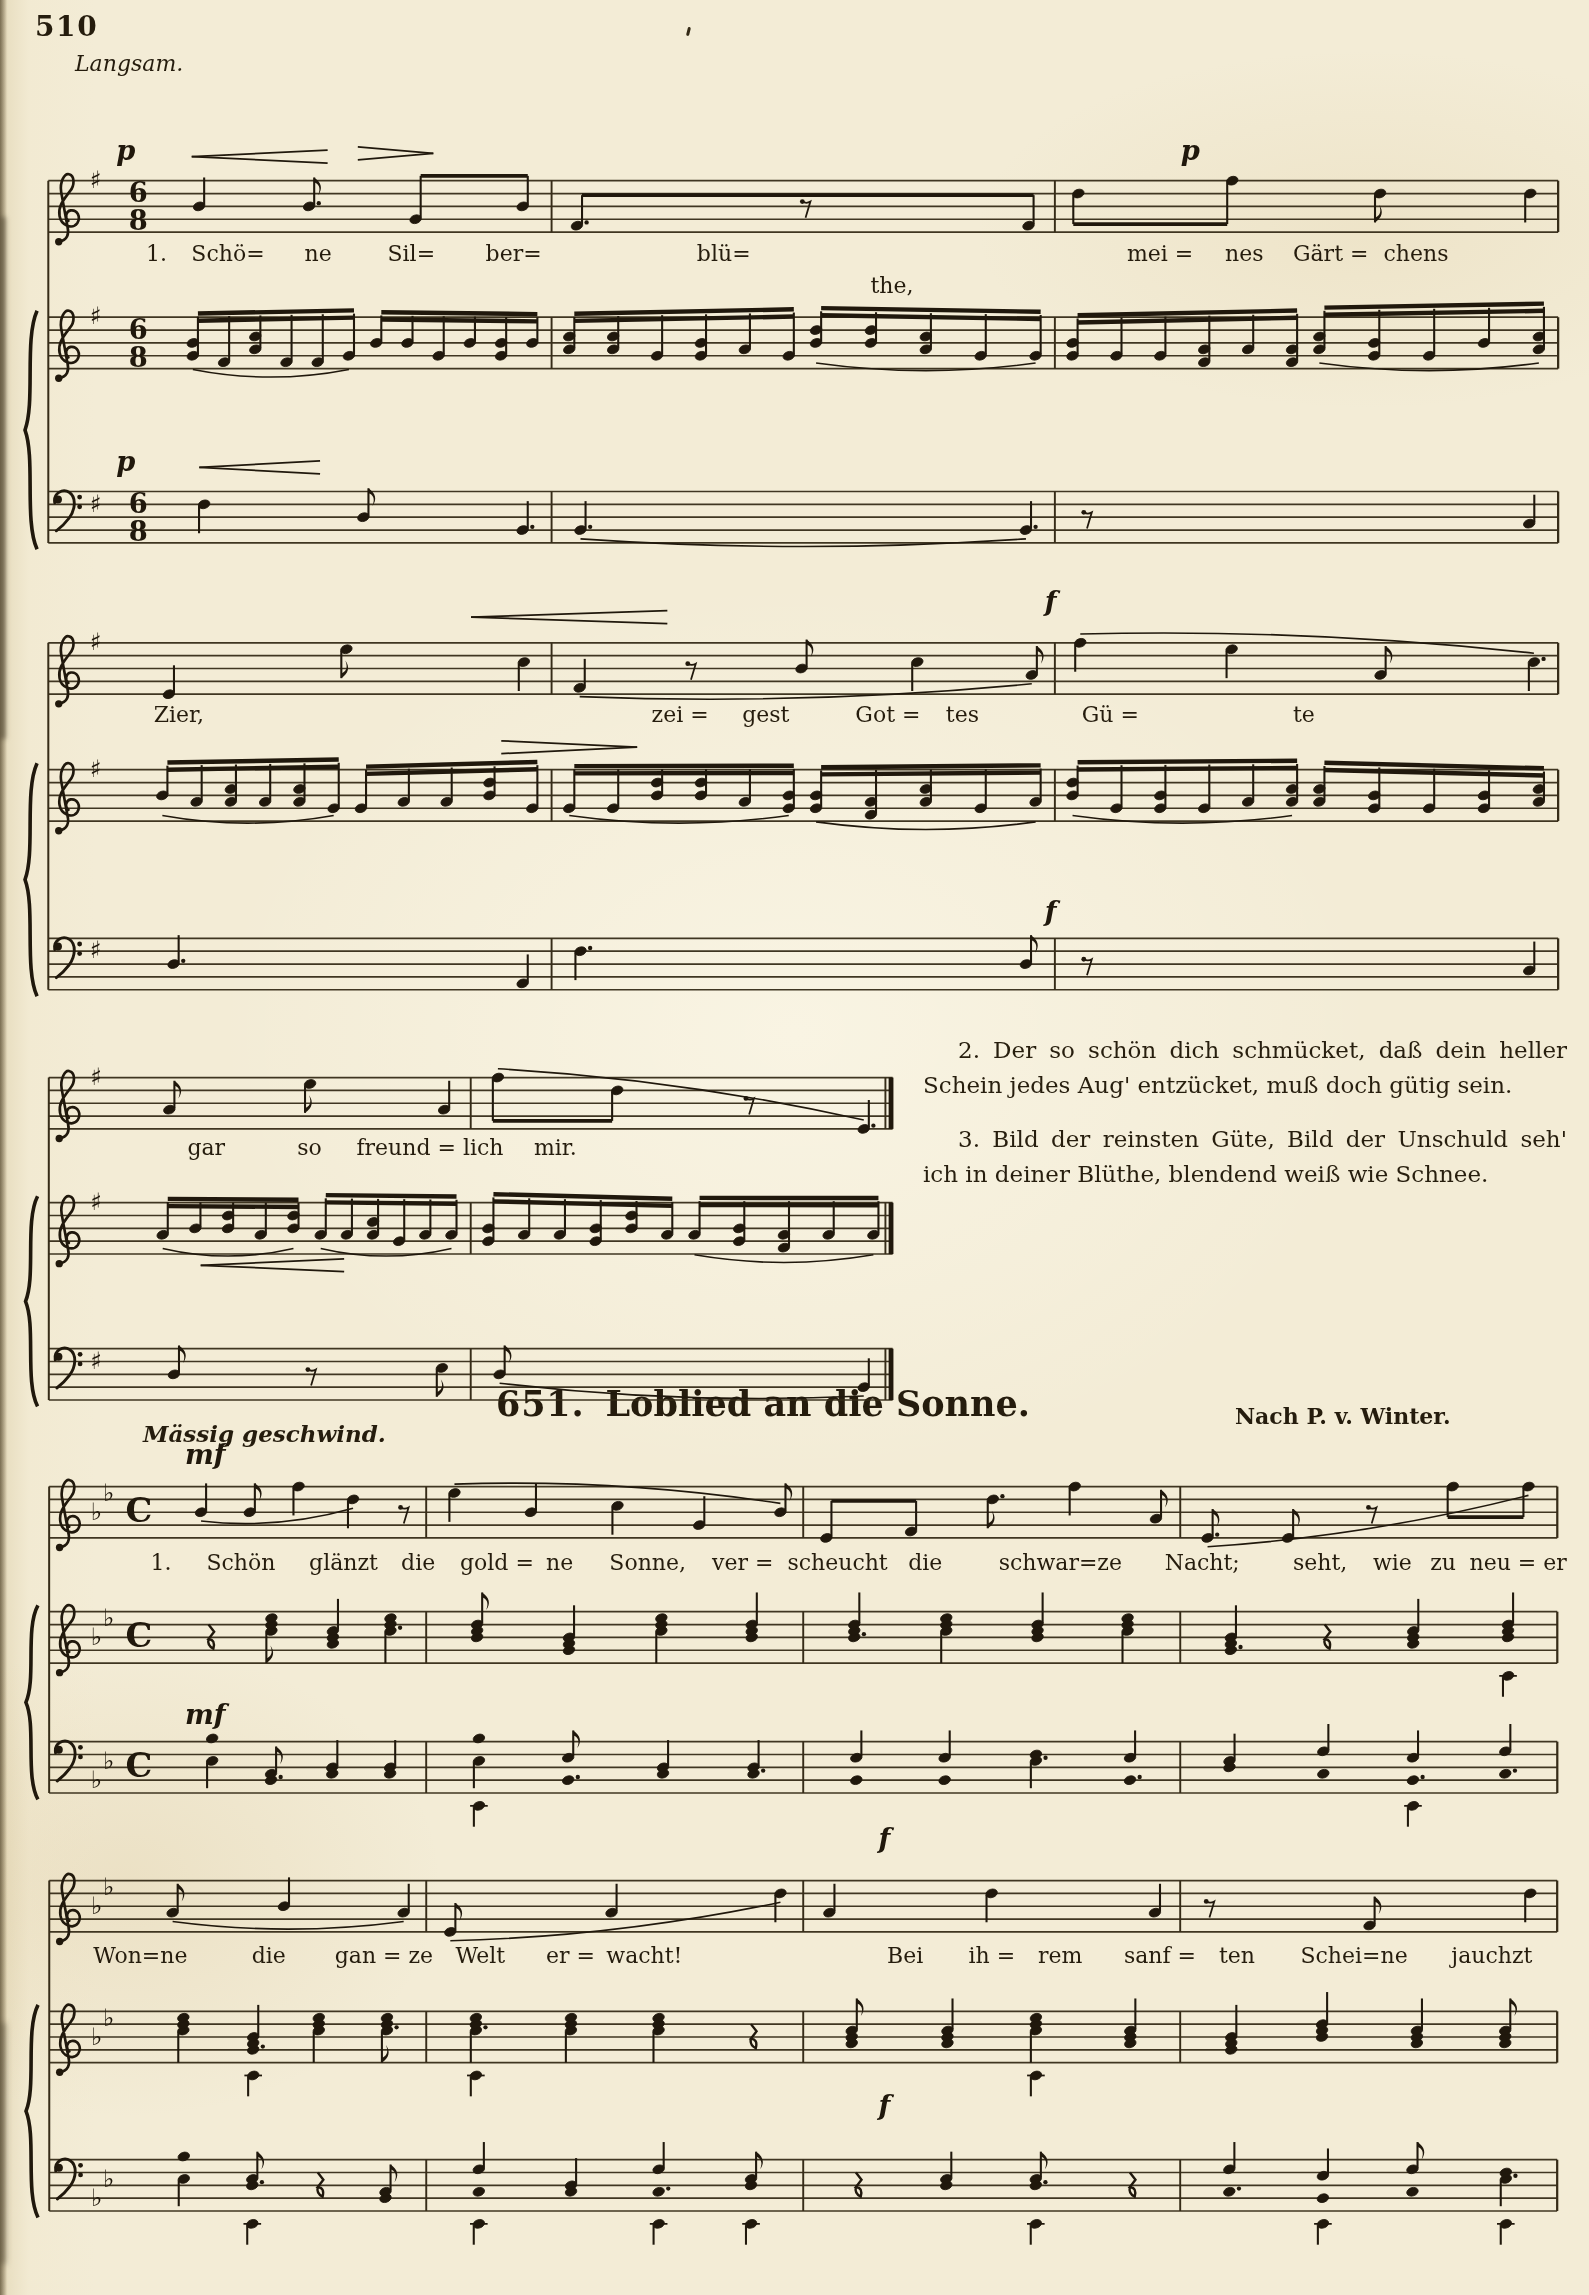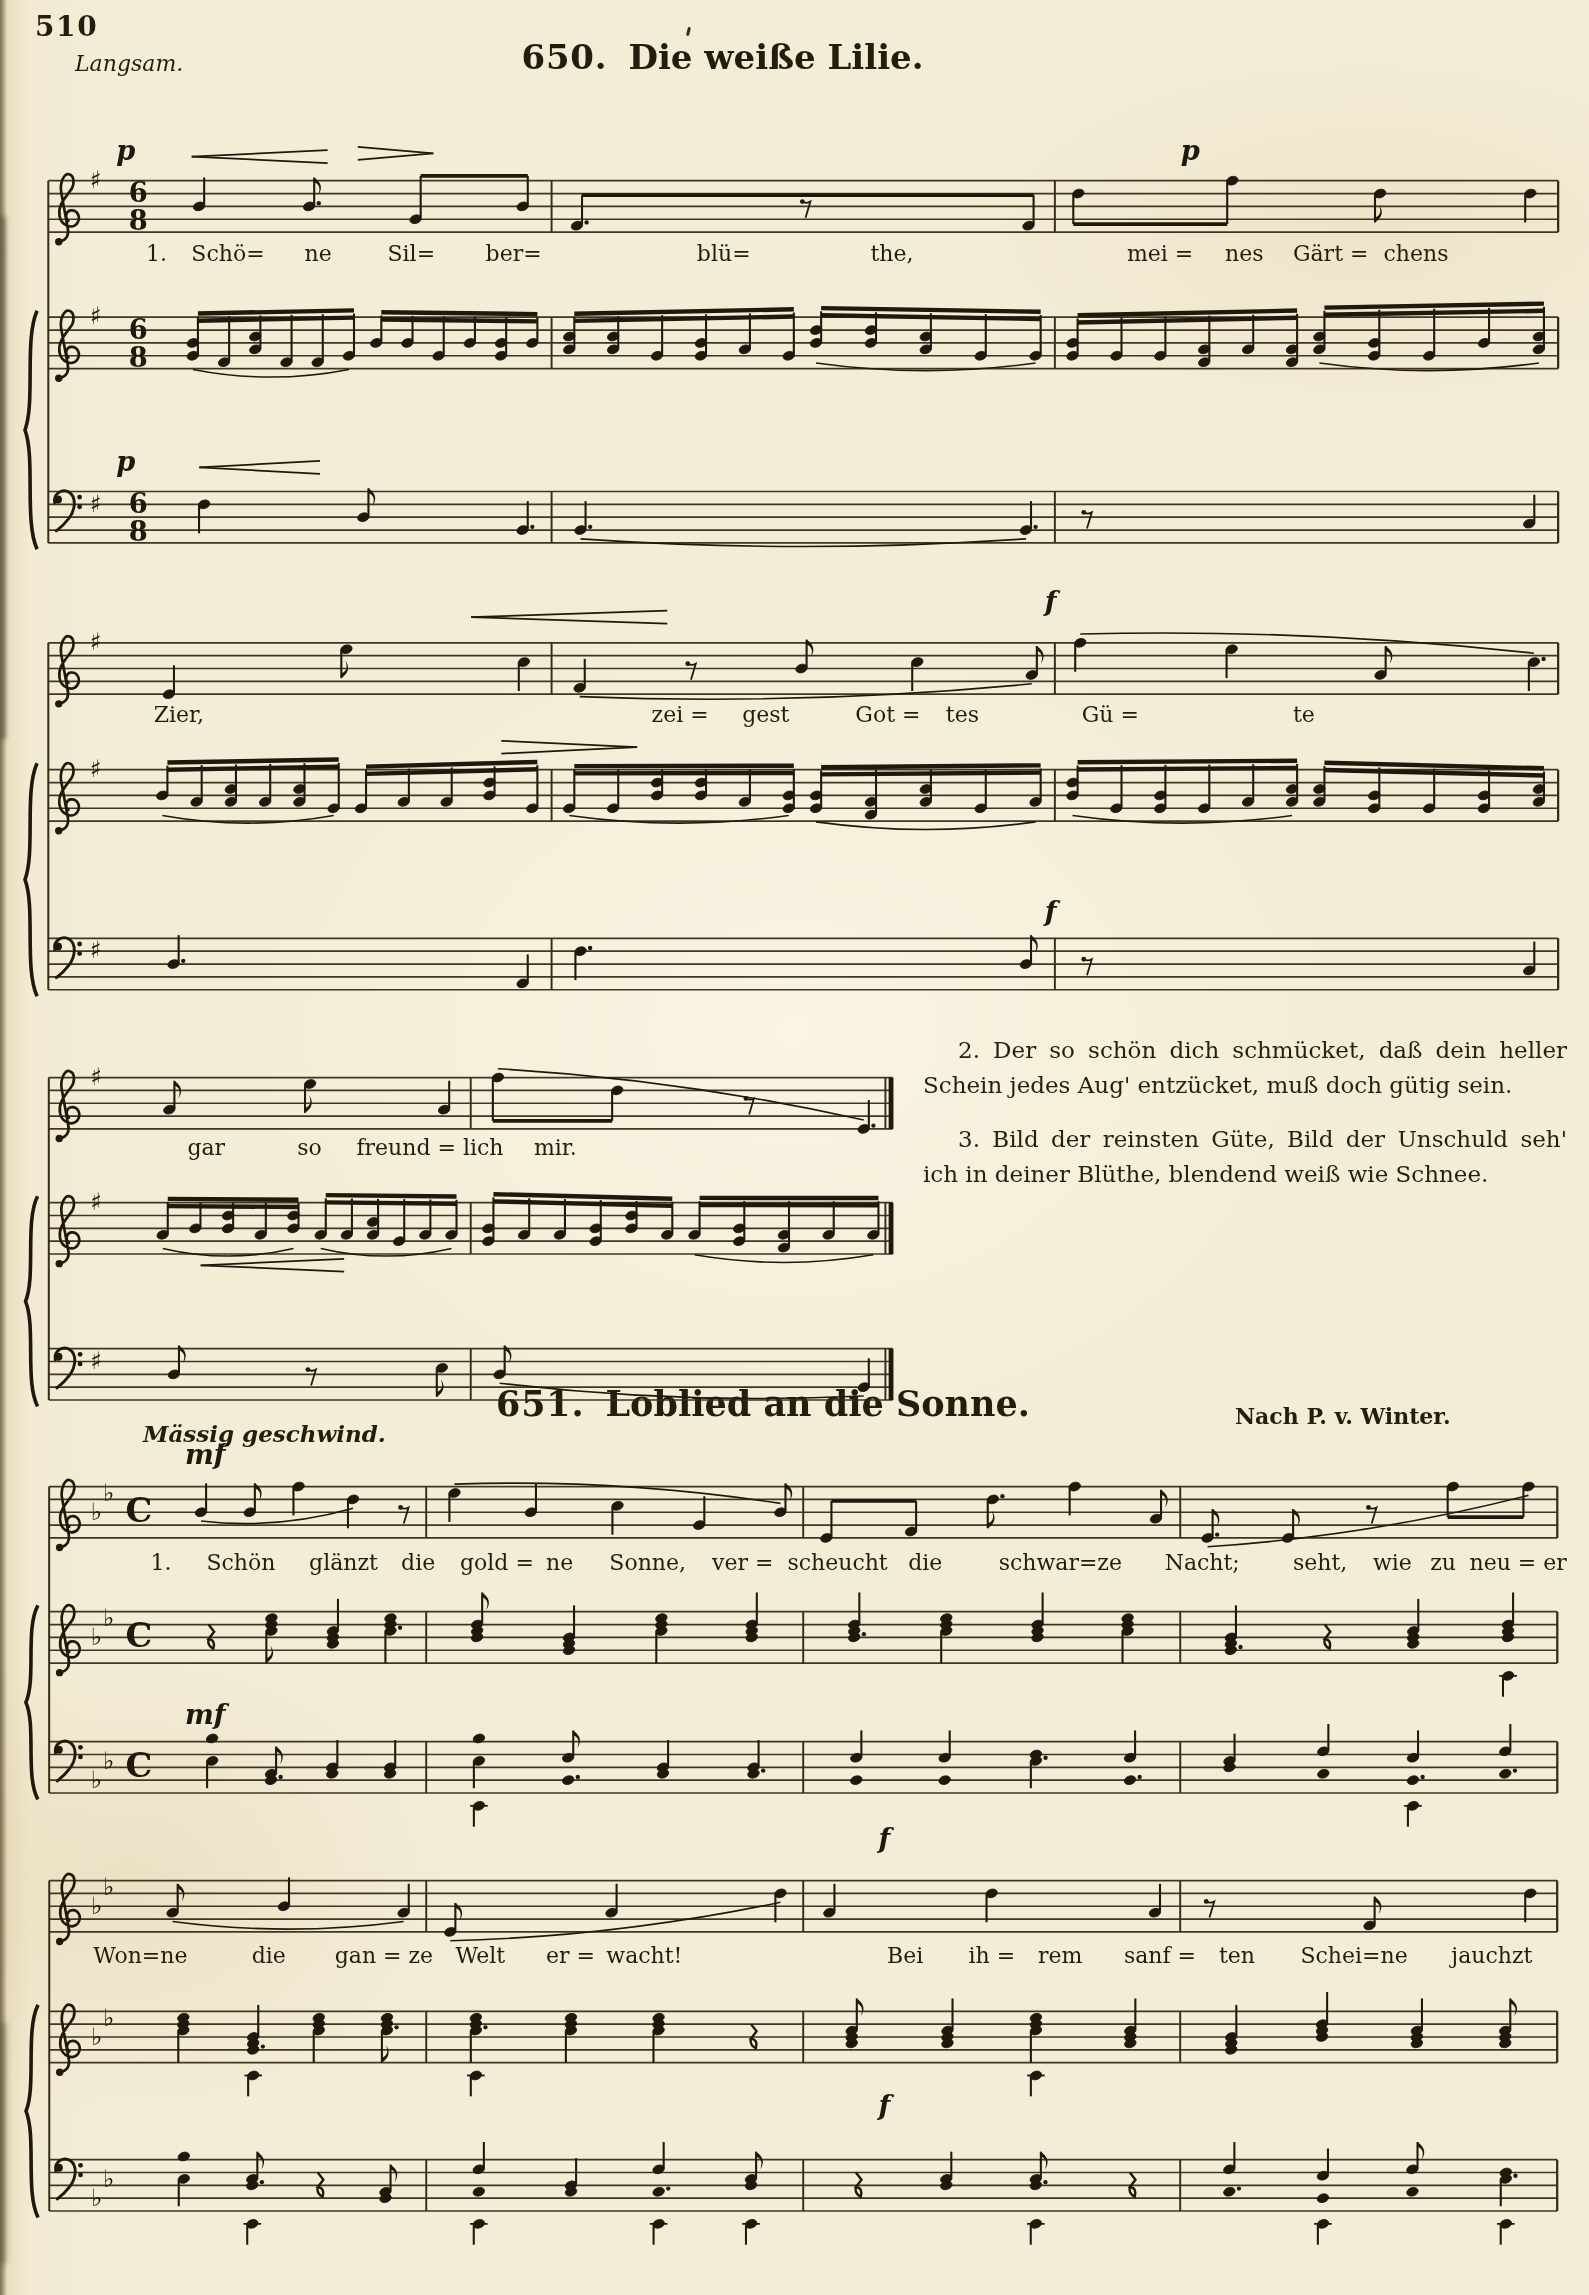--- a/index.html
+++ b/index.html
@@ -37,23 +37,20 @@
 <body>
 
 <div class="page">
   <div class="edge edge-left"></div>
   <div class="edge edge-left2"></div>
   <div class="edge edge-left3"></div>
   <div class="speck"></div>
 
   <div class="page-number">510</div>
 
-  <div class="piece-header header-650">
-    <span class="piece-number">650.</span><span class="piece-title">Die weiße Lilie.</span>
-  </div>
   <div class="tempo tempo-650">Langsam.</div>
 
   <div class="piece-header header-651">
     <span class="piece-number">651.</span><span class="piece-title">Loblied an die Sonne.</span>
   </div>
   <div class="attribution">Nach P. v. Winter.</div>
   <div class="tempo tempo-651">Mässig geschwind.</div>
 
   <div class="verses" id="verses">
       <p>2. Der so schön dich schmücket, daß dein heller Schein jedes Aug' entzücket, muß doch gütig sein.</p>
@@ -293,21 +290,21 @@
           <line x1="222" y1="435" x2="372.4" y2="443" stroke="#20180c" stroke-width="2.2"></line>
         </g>
       </svg>
       <div class="lyrics-line" style="left: 48px; top: 241px; width: 1509px;">
         <span style="left: 6.5%;">1.</span>
         <span style="left: 9.5%;">Schö=</span>
         <span style="left: 17%;">ne</span>
         <span style="left: 22.5%;">Sil=</span>
         <span style="left: 29%;">ber=</span>
         <span style="left: 43%;">blü=</span>
-        <span style="left: 54.5%;">the,</span>
+        <span style="left: 54.5%; margin-top: 32px;">the,</span>
         <span style="left: 71.5%;">mei =</span>
         <span style="left: 78%;">nes</span>
         <span style="left: 82.5%;">Gärt =</span>
         <span style="left: 88.5%;">chens</span>
       </div>
       <svg class="sysvg" width="1550" height="479" viewBox="0 0 1930 596" style="left: 21px; top: 580px;">
         <path d="M 20 228 C 4 262.8 18 338.2 5 373
                C 18 407.8 4 483.2 20 518" stroke="#20180c" stroke-width="4.5" fill="none"></path>
         <line x1="34" y1="78" x2="34" y2="510" stroke="#362c18" stroke-width="2.5"></line>
         <g>

